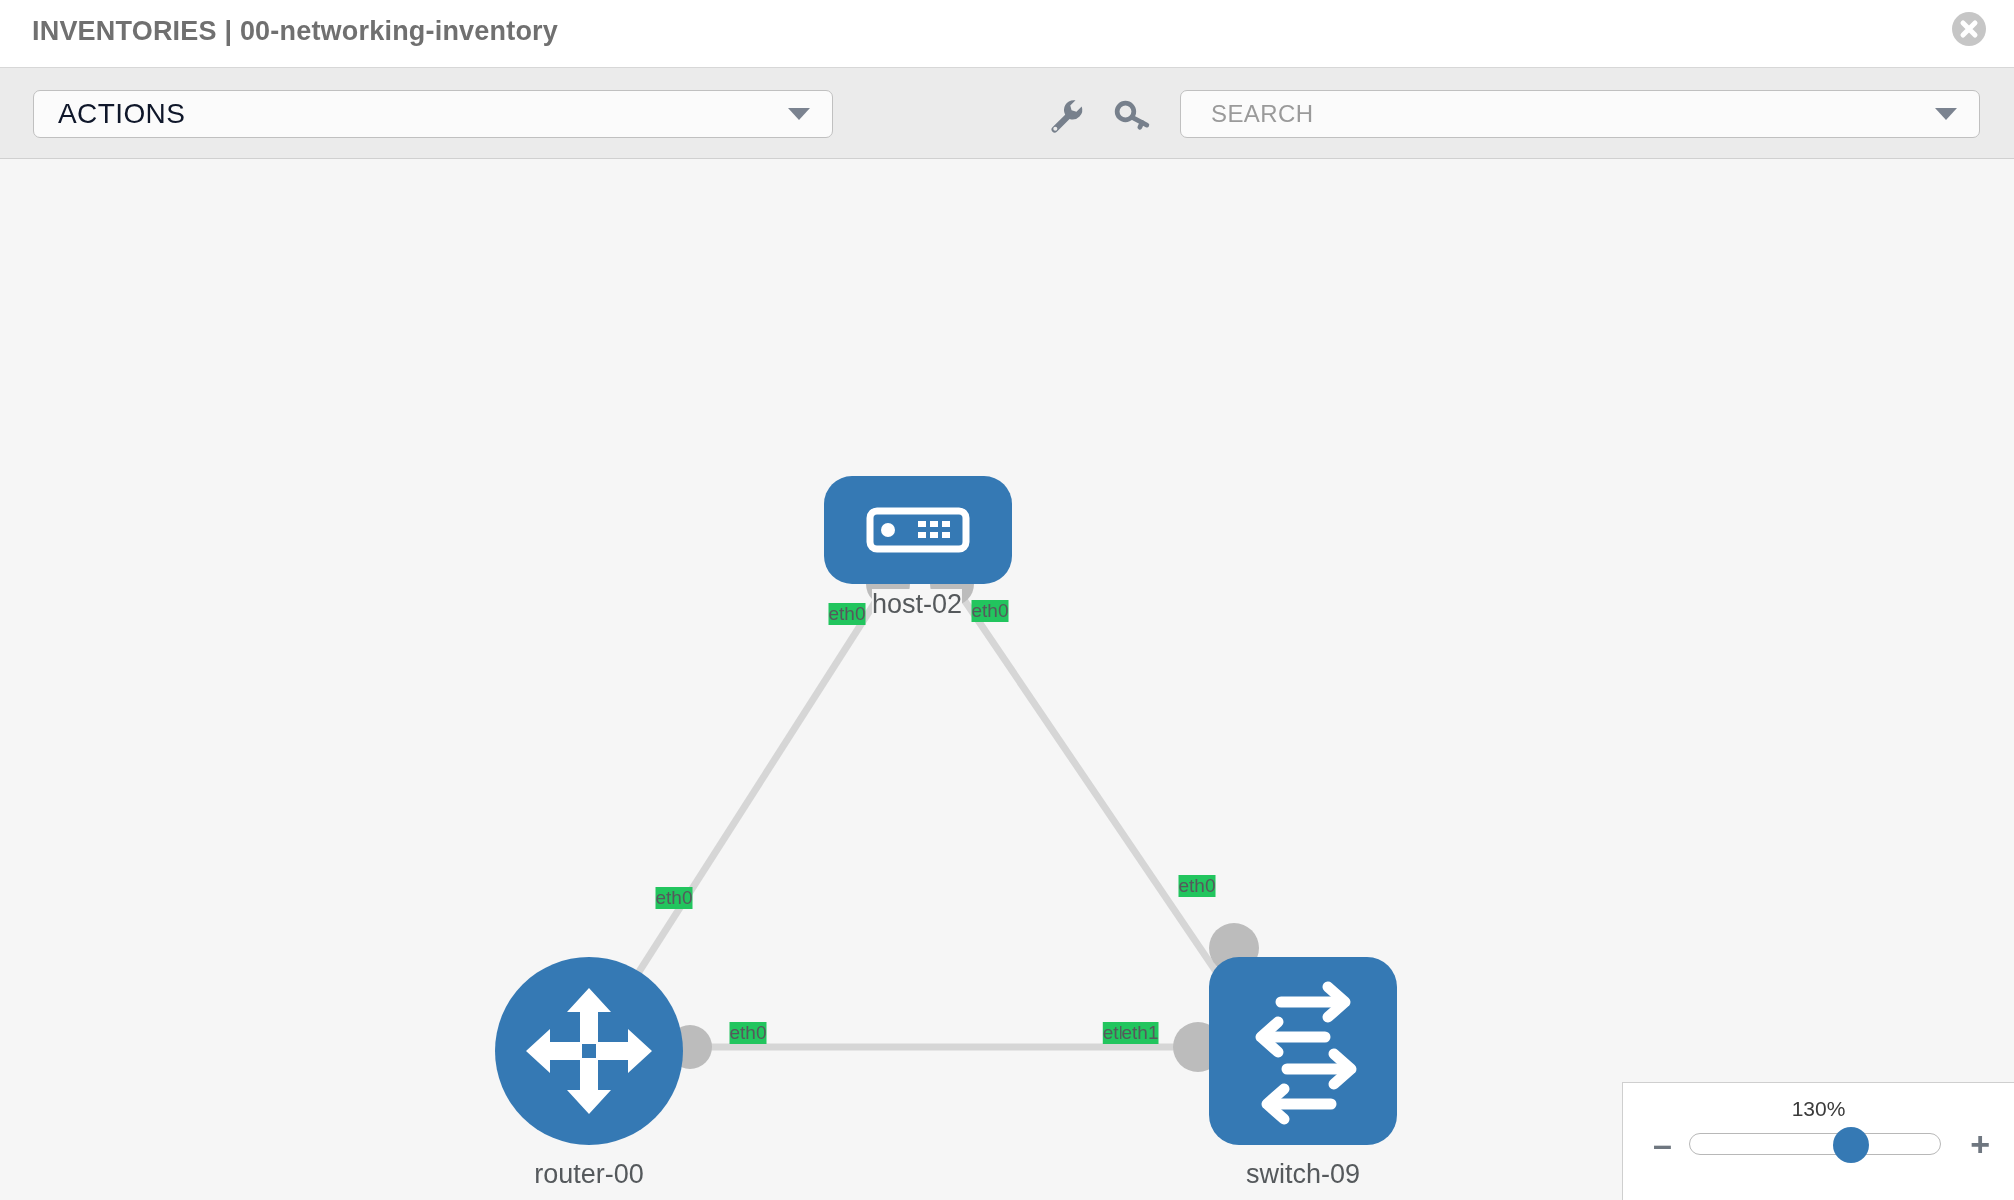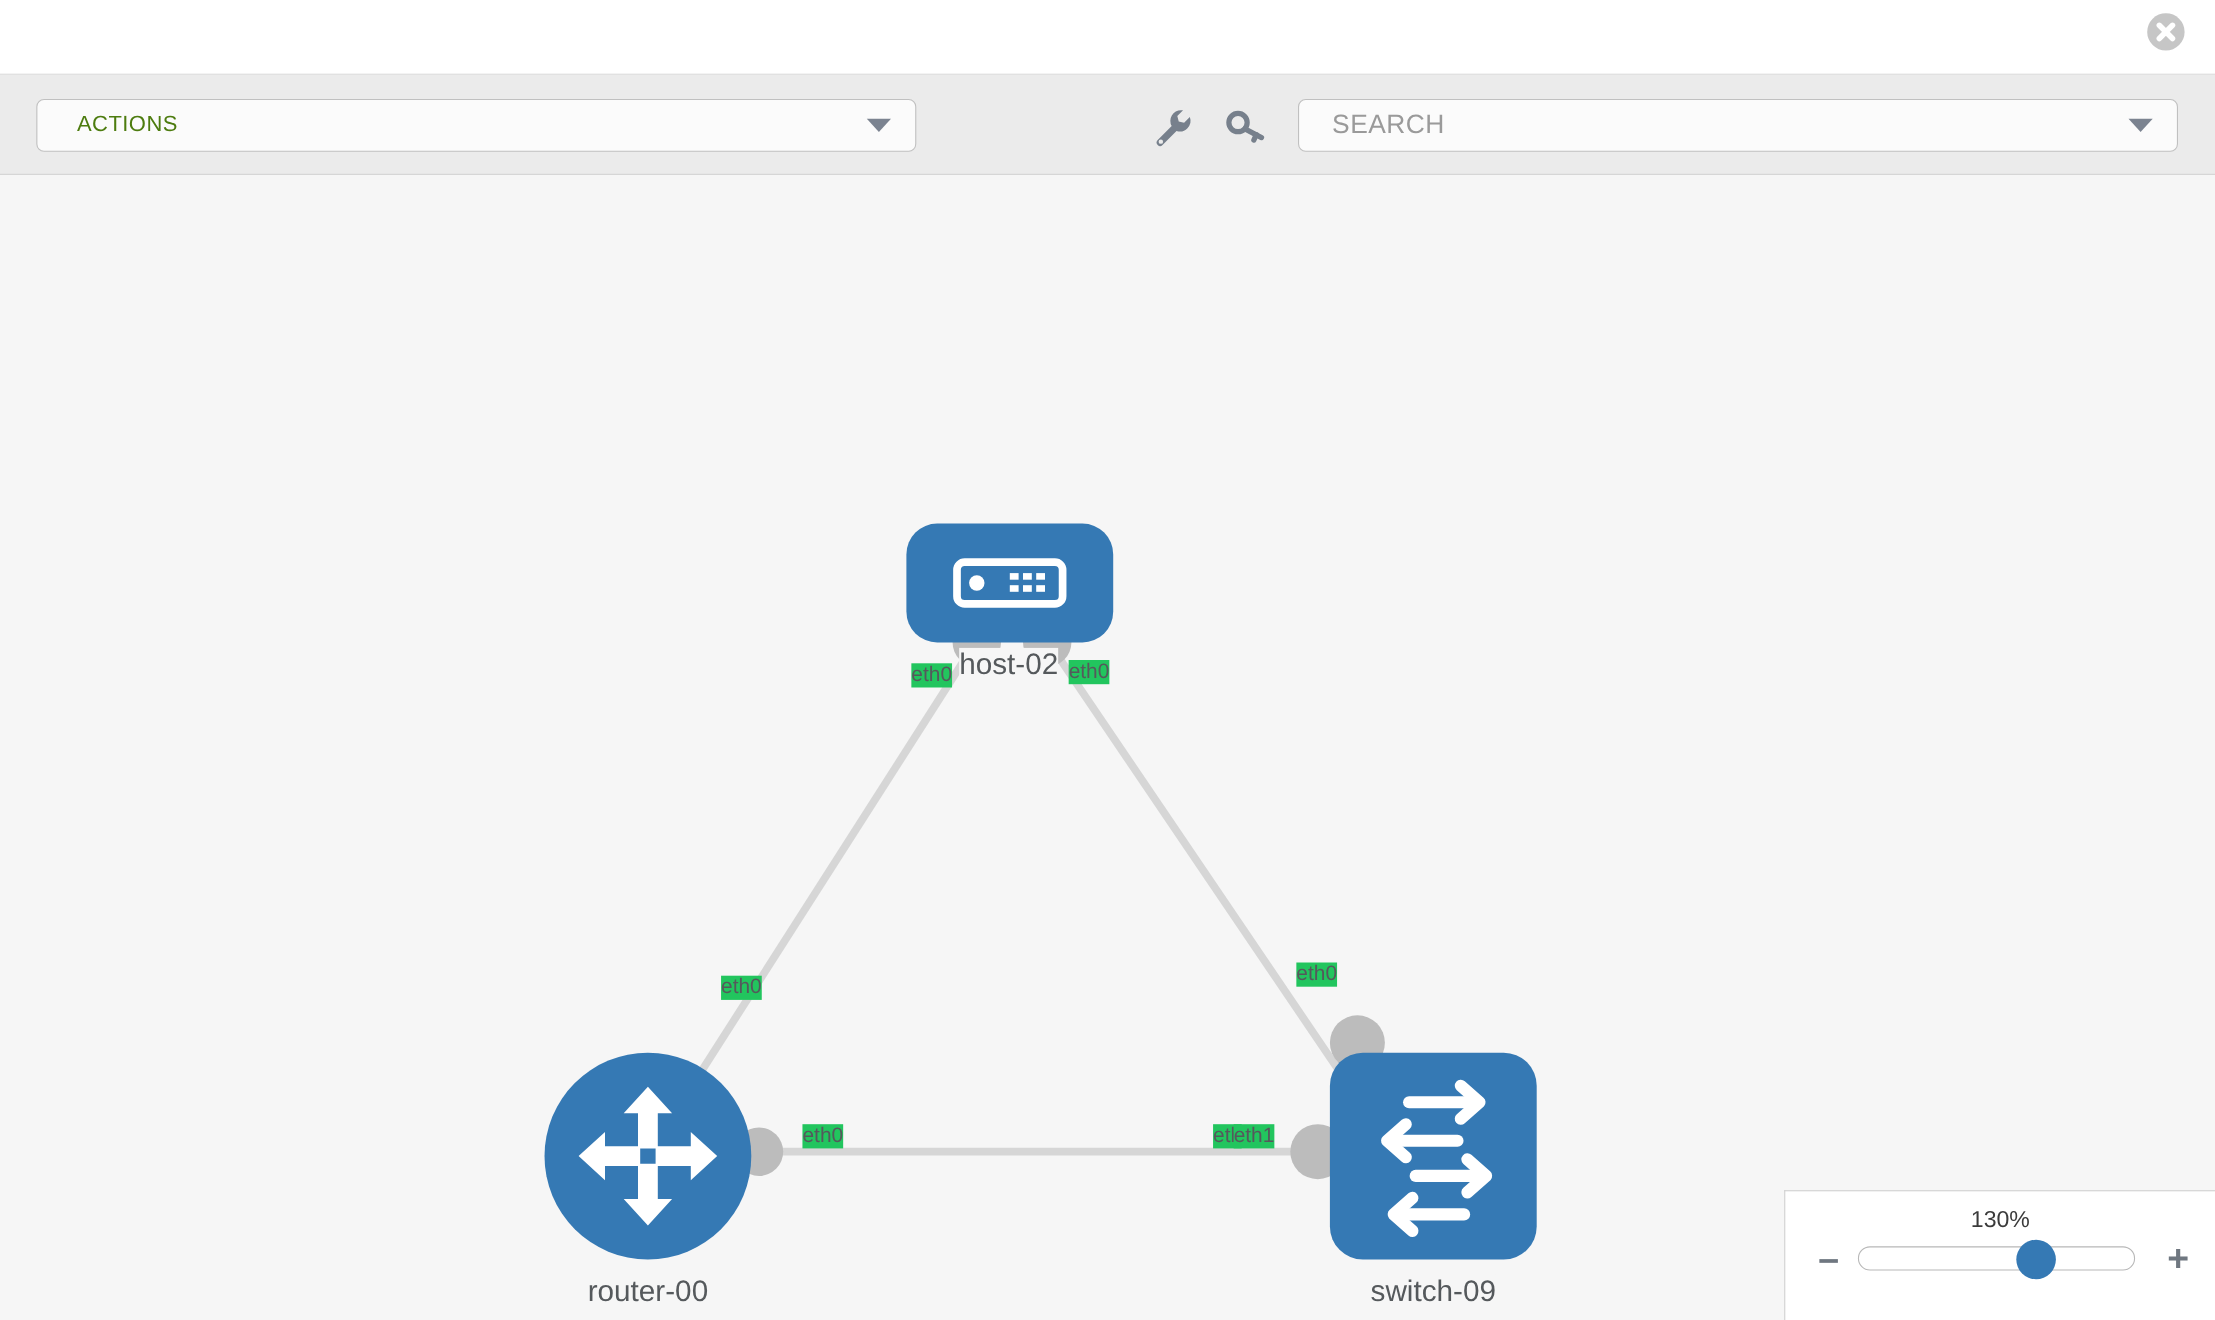--- a/index.html
+++ b/index.html
@@ -48,24 +48,24 @@
     position: absolute;
     left: 33px; top: 22px;
     width: 800px; height: 48px;
     background: #fbfbfb;
     border: 1px solid #c0c0c0;
     border-radius: 7px;
     cursor: pointer;
   }
   .actions-label {
     position: absolute;
-    left: 36px; top: 50%;
+    left: 24px; top: 50%;
     transform: translateY(-50%);
-    font-size: 20px;
-    color: #4d7c0f;
+    font-size: 28px;
+    color: #0f172a;
     letter-spacing: 0.4px;
   }
   .caret {
     position: absolute;
     right: 22px; top: 50%;
     transform: translateY(-50%);
     width: 0; height: 0;
     border-left: 11px solid transparent;
     border-right: 11px solid transparent;
     border-top: 12px solid #7b8390;
@@ -176,20 +176,21 @@
     width: 36px; height: 36px;
     border-radius: 50%;
     background: #3579b4;
     cursor: pointer;
   }
 </style>
 </head>
 <body>
 
 <div class="header">
+  <div class="page-title">INVENTORIES | 00-networking-inventory</div>
   <button class="close-btn">
     <svg width="34" height="34" viewBox="0 0 34 34" aria-hidden="true">
       <path d="M11 11 L23 23 M23 11 L11 23" stroke="#ffffff" stroke-width="5" stroke-linecap="round"></path>
     </svg>
   </button>
 </div>
 
 <div class="toolbar">
 
   <div class="actions-select">

